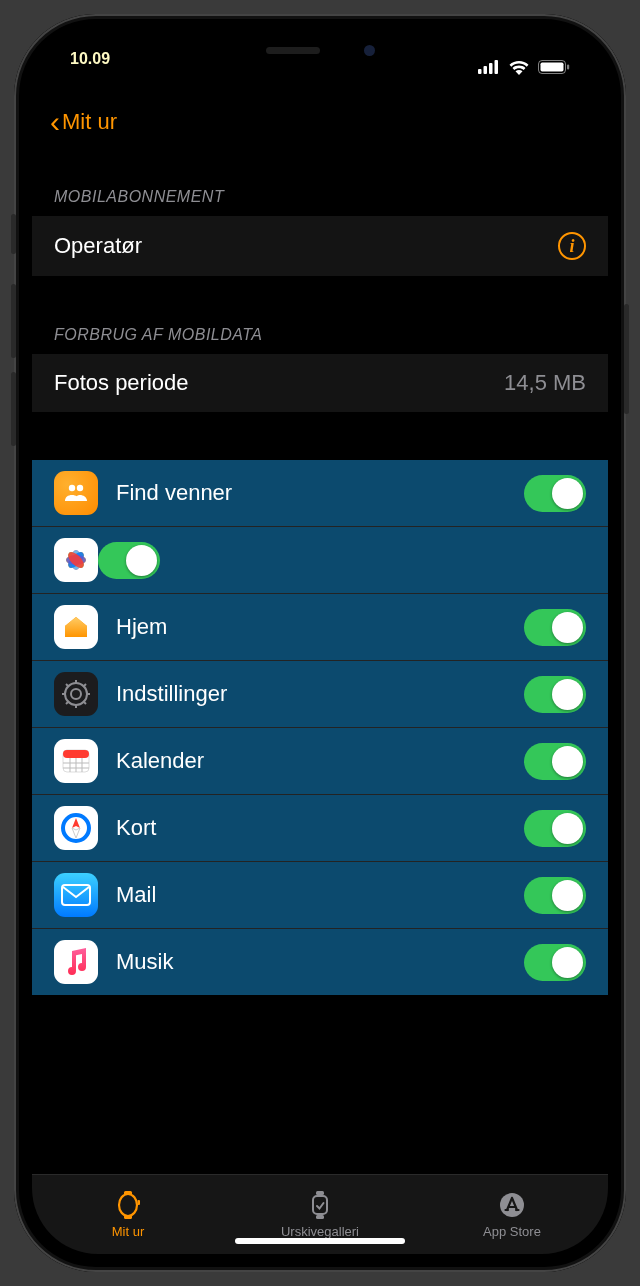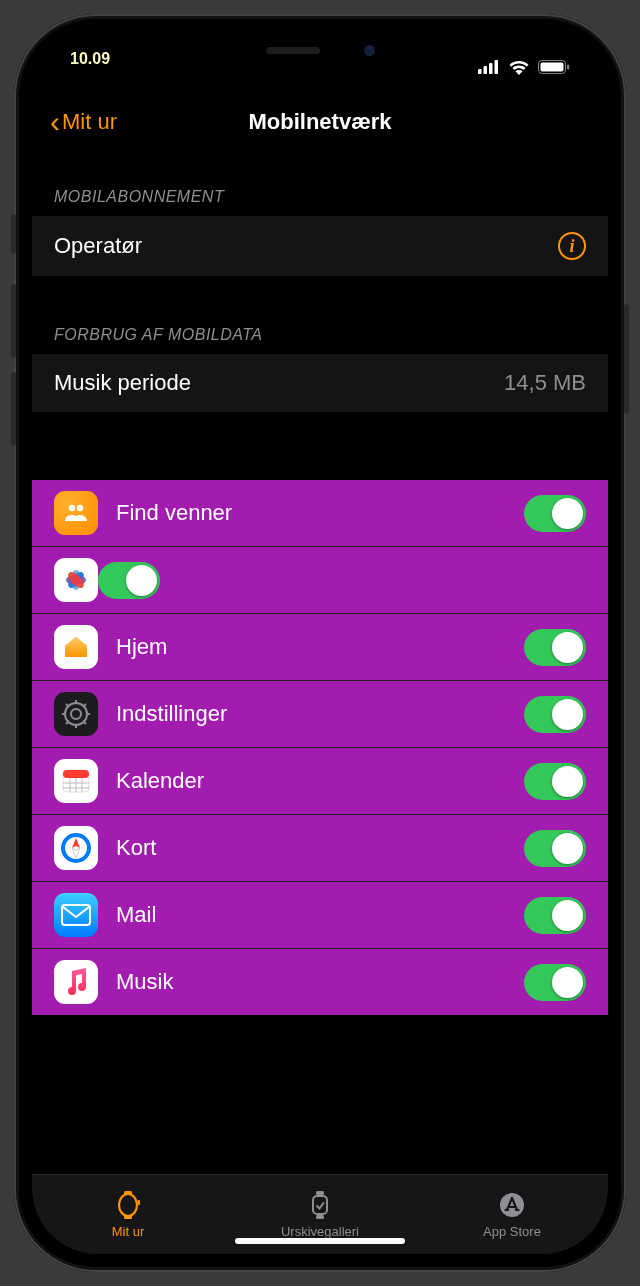--- a/index.html
+++ b/index.html
@@ -104,21 +104,21 @@
       font-size: 22px;
     }
     .row .value { color: #8e8e93; }
     .info-icon {
       width: 28px; height: 28px; border: 2px solid #ff9500; border-radius: 50%;
       display: flex; align-items: center; justify-content: center;
       color: #ff9500; font-family: Georgia, serif; font-style: italic; font-size: 18px; font-weight: 600;
     }
     .gap-black { height: 18px; background: #000; }
     .gap-black-lg { height: 48px; background: #000; }
-    .app-list { background: #a21caf; margin-top: 20px; }
+    .app-list { background: #0c4a6e; }
     .app-row {
       display: flex; align-items: center; padding: 11px 22px;
       border-bottom: 1px solid #232323;
     }
     .app-row:last-child { border-bottom: none; }
     .app-icon {
       width: 44px; height: 44px; border-radius: 11px; flex-shrink: 0;
       display: flex; align-items: center; justify-content: center;
       font-size: 24px; color: #fff;
     }
@@ -192,35 +192,34 @@
             </svg>
         </span>
       </div>
     </div>
 
     <div class="nav-bar">
       <div class="back-btn">
         <span class="back-chevron">‹</span>
         <span>Mit ur</span>
       </div>
-      <div class="nav-title">Mobilnetværk</div>
     </div>
 
     <div class="content">
       <div class="section-header">MOBILABONNEMENT</div>
       <div class="row">
         <span>Operatør</span>
         <span class="info-icon">i</span>
       </div>
 
       <div class="gap-black"></div>
 
       <div class="section-header">FORBRUG AF MOBILDATA</div>
       <div class="row">
-        <span>Musik periode</span>
+        <span>Fotos periode</span>
         <span class="value">14,5 MB</span>
       </div>
 
       <div class="gap-black-lg"></div>
 
       <div class="app-list">
 
         <div class="app-row">
           <div class="app-icon ic-find">
             <svg width="28" height="28" viewBox="0 0 28 28">

